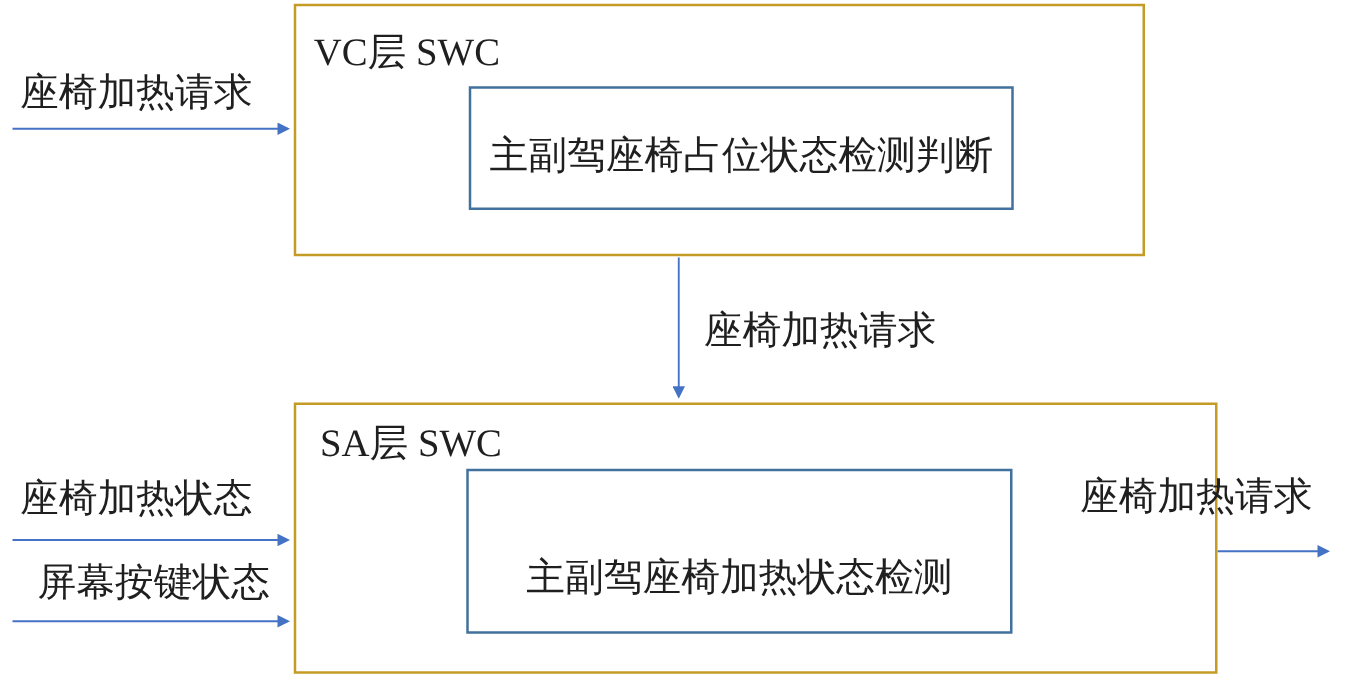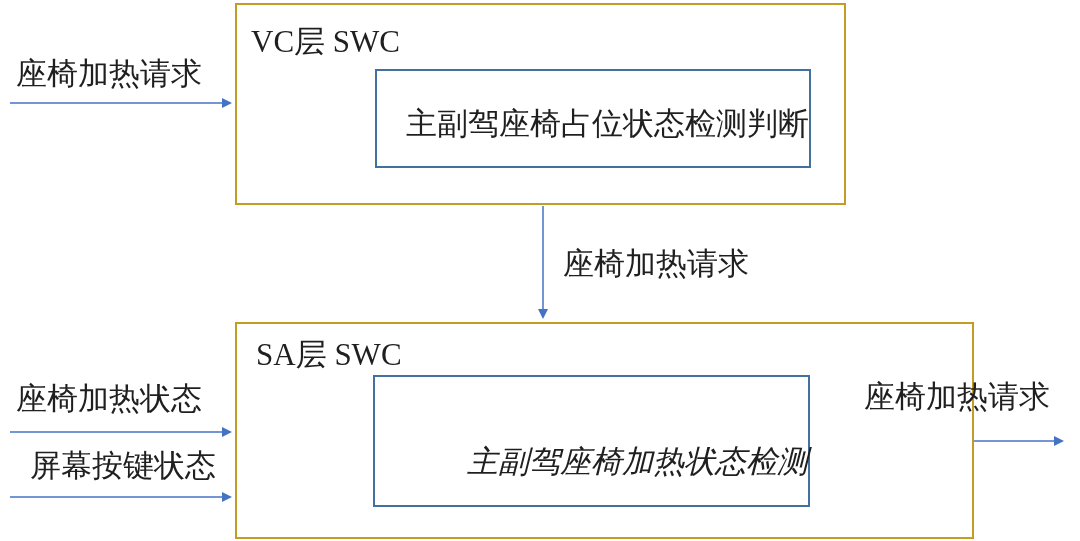--- a/index.html
+++ b/index.html
@@ -30,44 +30,44 @@
     stroke-width: 1.5;
     fill: none;
   }
   .arrowhead-shape{ fill: var(--arrow); }
   .swc-box{
     position:absolute;
     border: 2px solid var(--gold);
     background: #ffffff;
     z-index: 2;
   }
-  .swc-box.vc{ left:235px; top:3px;   width:611px; height:202px; }
+  .swc-box.vc{ left:235px; top:3px;   width:681px; height:202px; }
   .swc-box.sa{ left:235px; top:322px; width:739px; height:217px; }
   .swc-title{
     position:absolute;
     font-size: 31px;
     line-height: 1.1;
     white-space: nowrap;
     color: var(--text);
   }
   .swc-box.vc .swc-title{ left:14px; top:20px; }
   .swc-box.sa .swc-title{ left:19px; top:14px; }
   .process-box{
     position:absolute;
     border: 2px solid var(--blue-border);
     background:#ffffff;
     display:flex;
     flex-direction:column;
-    align-items:flex-end;
+    align-items:center;
     justify-content:center;
     text-align:center;
     z-index: 3;
   }
   .swc-box.vc .process-box{ left:138px; top:64px; width:436px; height:99px; padding-top:10px; }
-  .swc-box.sa .process-box{ left:136px; top:51px; width:437px; height:132px; padding-top:40px;font-style:italic; }
+  .swc-box.sa .process-box{ left:136px; top:51px; width:437px; height:132px; padding-top:40px; }
   .process-text{
     font-size: 31px;
     line-height: 45px;
     white-space: nowrap;
     color: var(--text);
   }
   .io-label{
     position:absolute;
     font-size: 31px;
     line-height: 1.1;

